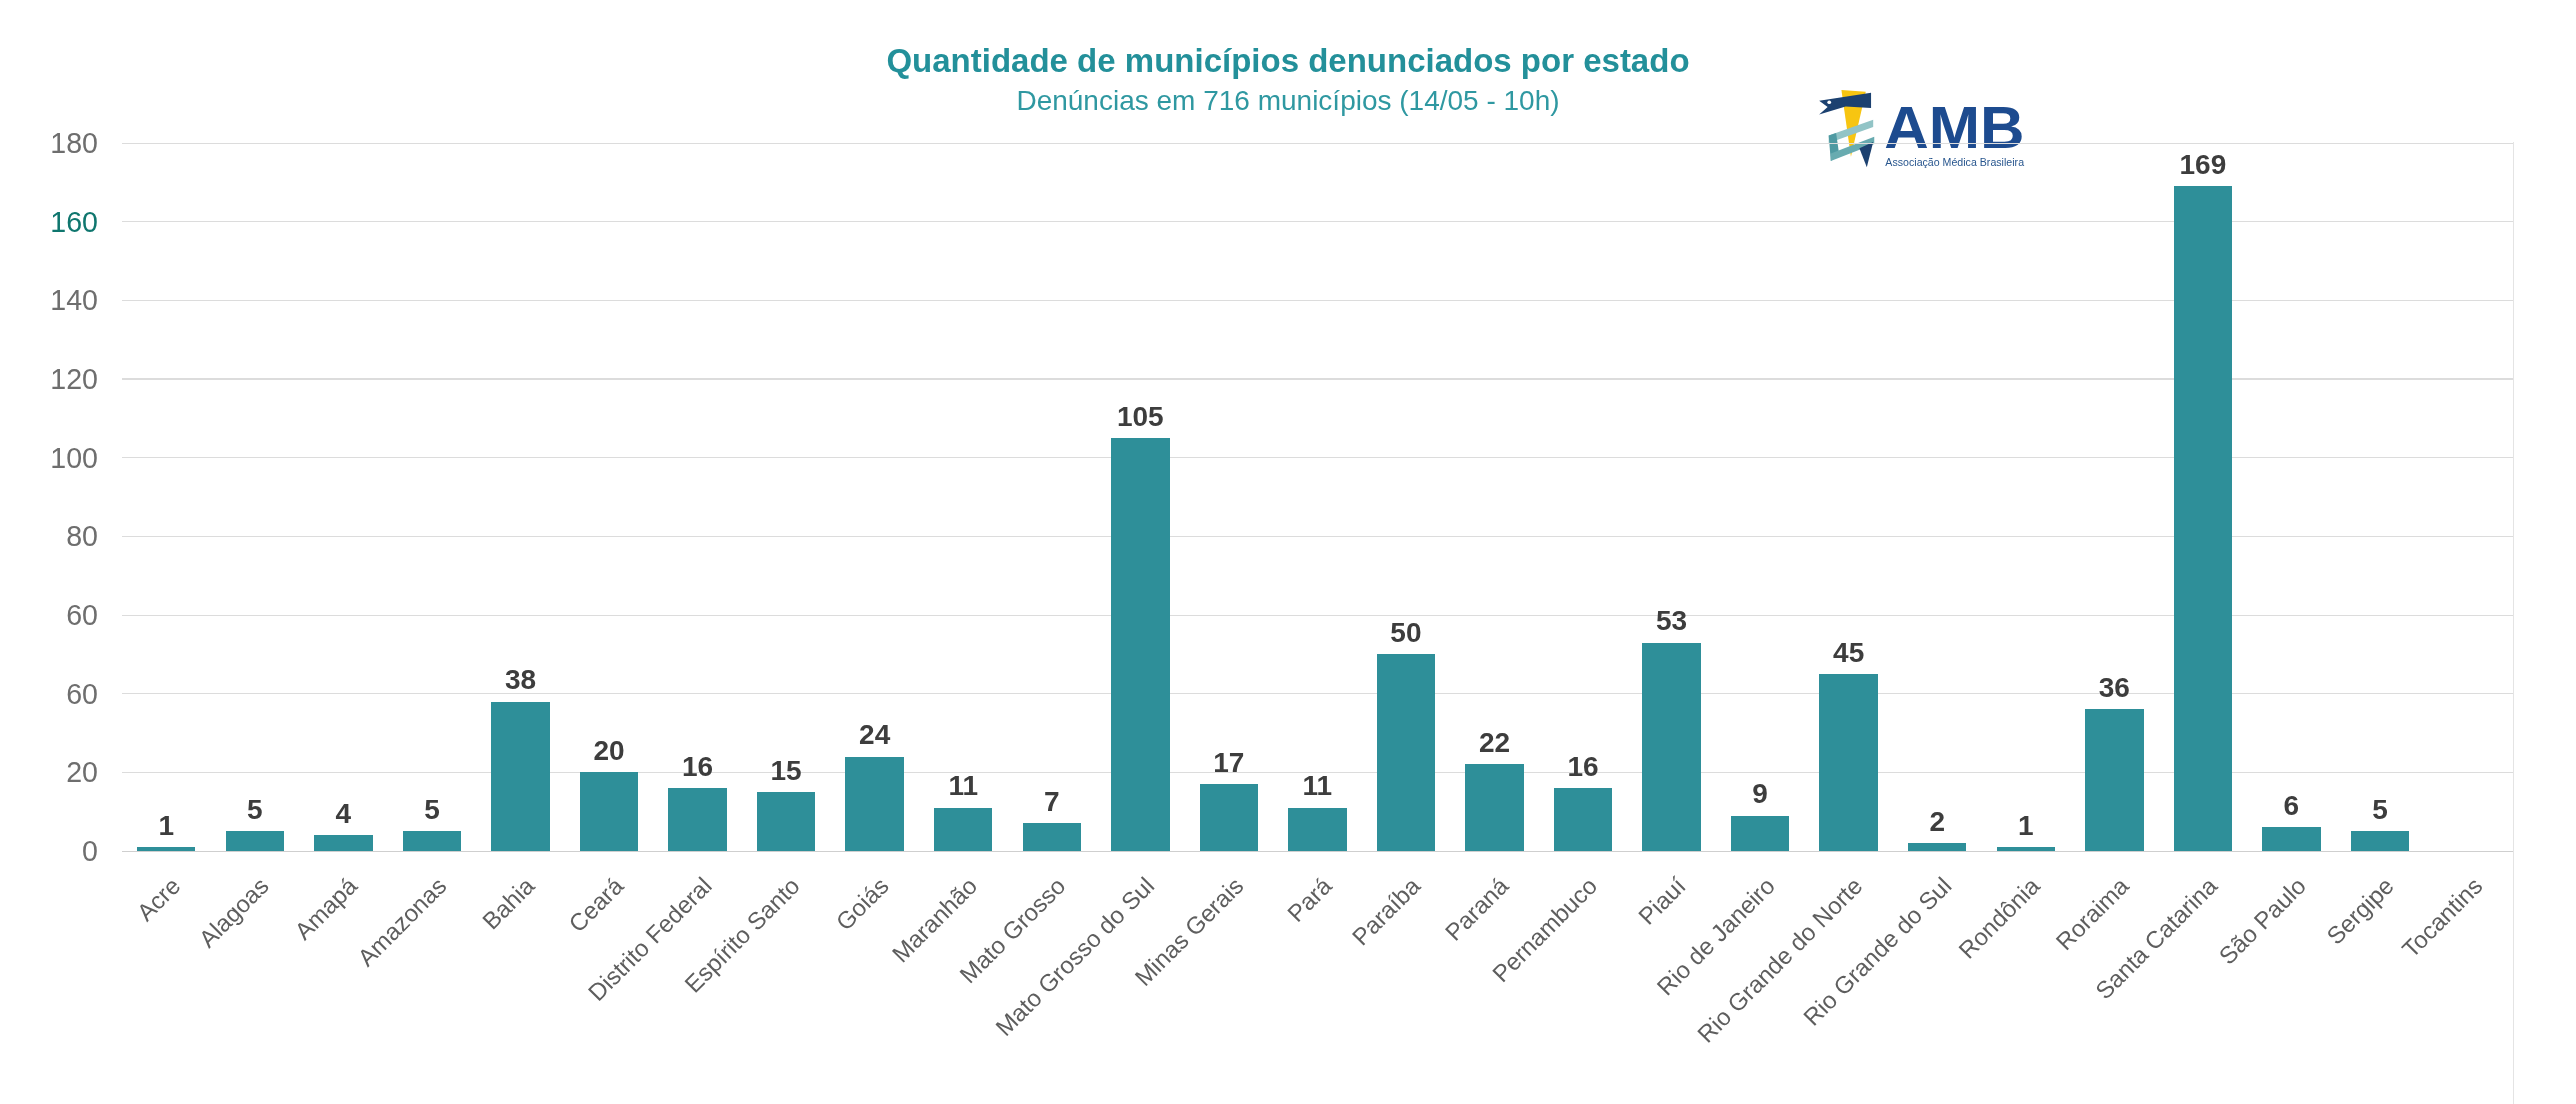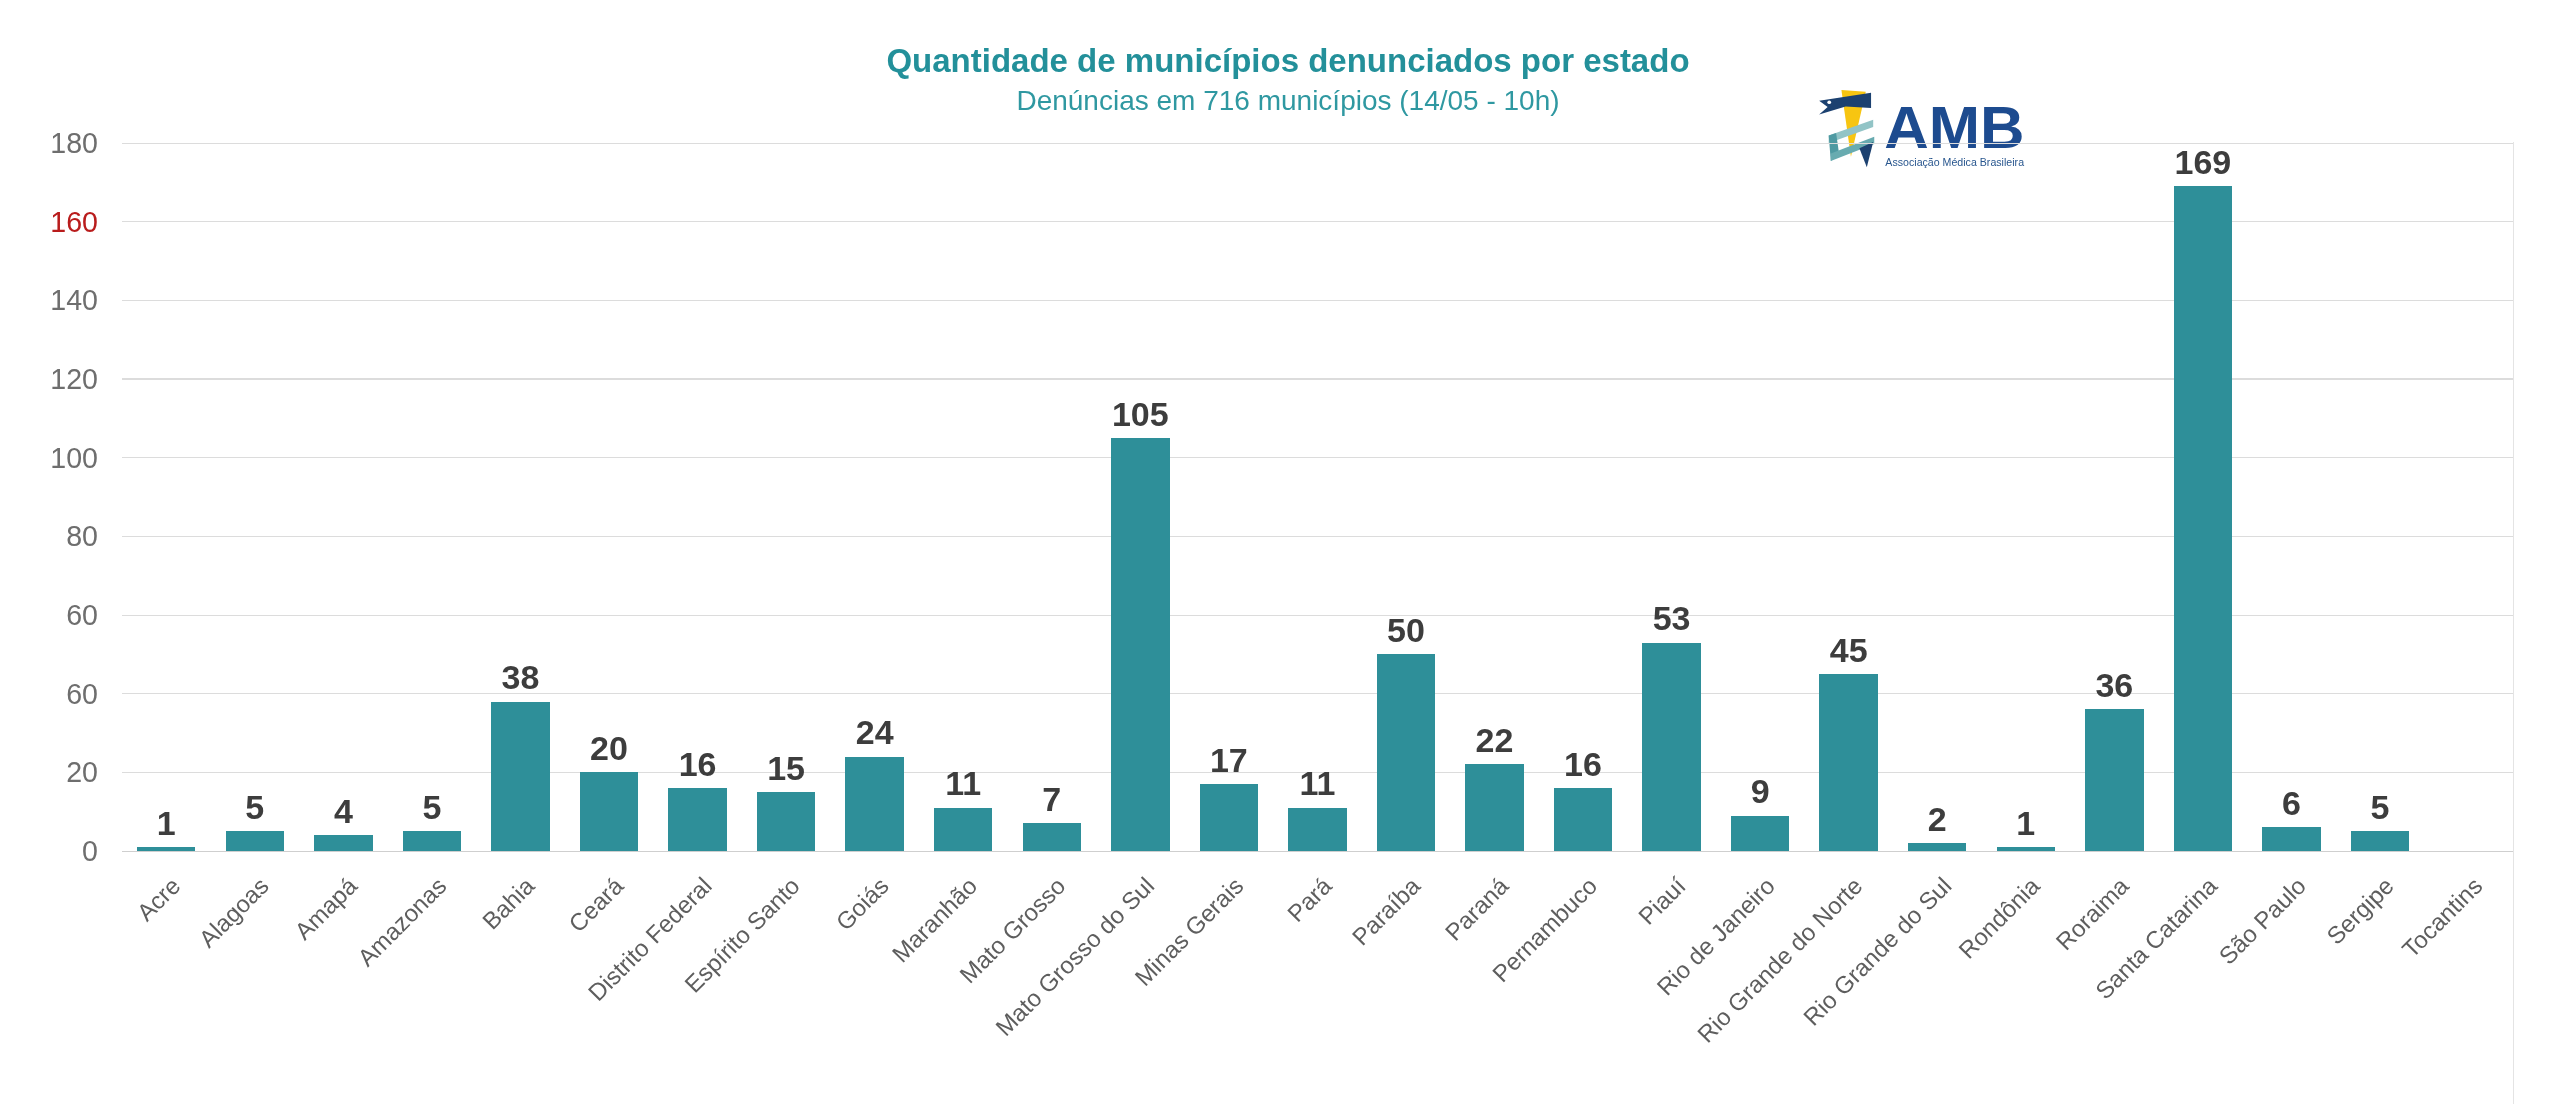--- a/index.html
+++ b/index.html
@@ -35,21 +35,21 @@
   .bars{
     position:absolute;left:0;top:0;right:0;bottom:0;
     display:flex;align-items:flex-end;
   }
   .bar-slot{
     width:calc(100% / 27);height:100%;
     display:flex;flex-direction:column;
     justify-content:flex-end;align-items:center;
   }
   .bar-value{
-    font-size:34px;font-weight:bold;color:#3d3d3d;
+    font-size:28px;font-weight:bold;color:#3d3d3d;
     line-height:1;margin-bottom:7.4px;
   }
   .bar{width:66%;background:#2e8f99;}
   .yaxis{
     position:absolute;left:0;top:143px;width:98px;height:708px;
   }
   .ytick{
     position:absolute;left:0;right:0;
     transform:translateY(-50%);
     text-align:right;
@@ -219,21 +219,21 @@
 
   <div class="yaxis">
       <div class="ytick" style="top: 100%; color: rgb(110, 110, 110);">0</div>
       <div class="ytick" style="top: 88.8889%; color: rgb(110, 110, 110);">20</div>
       <div class="ytick" style="top: 77.7778%; color: rgb(110, 110, 110);">60</div>
       <div class="ytick" style="top: 66.6667%; color: rgb(110, 110, 110);">60</div>
       <div class="ytick" style="top: 55.5556%; color: rgb(110, 110, 110);">80</div>
       <div class="ytick" style="top: 44.4444%; color: rgb(110, 110, 110);">100</div>
       <div class="ytick" style="top: 33.3333%; color: rgb(110, 110, 110);">120</div>
       <div class="ytick" style="top: 22.2222%; color: rgb(110, 110, 110);">140</div>
-      <div class="ytick" style="top: 11.1111%; color: #b91c1c;">160</div>
+      <div class="ytick" style="top: 11.1111%; color: #0f766e;">160</div>
       <div class="ytick" style="top: 0%; color: rgb(110, 110, 110);">180</div>
     </div>
   <div class="xaxis">
       <div class="xlabel" style="left: 1.85185%;">
         <span style="color: rgb(94, 94, 94);">Acre</span>
       </div>
       <div class="xlabel" style="left: 5.55556%;">
         <span style="color: rgb(94, 94, 94);">Alagoas</span>
       </div>
       <div class="xlabel" style="left: 9.25926%;">

